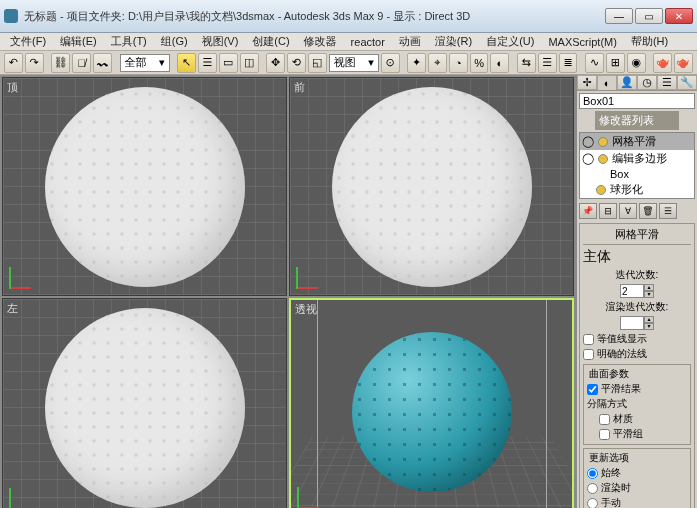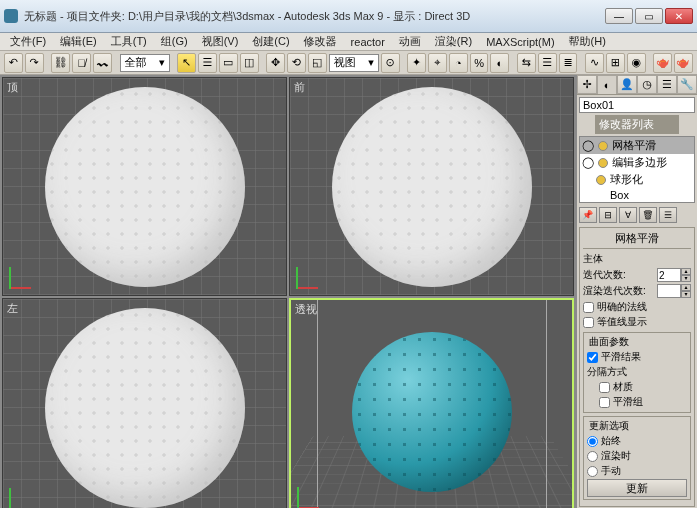--- a/index.html
+++ b/index.html
@@ -44,21 +44,21 @@
 .objname { margin:2px; border:1px solid #888; background:#fff; padding:1px 3px; font-size:11px;height:16px;display:flex;align-items:center;}
 .rollhdr { background:#989488; color:#fff; padding:2px 4px; font-size:11px; margin:0 18px;}
 .stack { margin:2px; border:1px solid #888; background:#fff; font-size:11px;}
 .stackrow { display:flex; align-items:center; padding:1px 2px; gap:4px;}
 .stackrow.sel { background:#b0b0b0;}
 .bulb{width:10px;height:10px;border-radius:50%;background:#e8c040;border:1px solid #888;}
 .stackbtns{display:flex;gap:2px;margin:2px;}
 .sbtn{width:18px;height:16px;border:1px solid #888;background:linear-gradient(#e8e4dc,#c8c4bc);font-size:9px;display:flex;align-items:center;justify-content:center;}
 .params{margin:2px;border:1px solid #989488;padding:3px;background:#d4d0c8;font-size:11px;}
 .params .phdr{text-align:center;border-bottom:1px solid #989488;padding-bottom:2px;margin-bottom:3px;}
-.prow{display:flex;align-items:center;justify-content:space-between;margin:2px 0;gap:2px;}
+.prow{display:flex;align-items:center;justify-content:space-between;margin:2px 0;gap:2px;flex-direction:column;}
 .prow label{font-size:10px;}
 .spin{display:flex;}
 .spin input{width:24px;height:14px;border:1px solid #888;font-size:10px;padding:0 1px;}
 .spinbtns{display:flex;flex-direction:column;}
 .spinbtns div{width:10px;height:7px;border:1px solid #888;background:#d0ccc4;font-size:6px;line-height:5px;text-align:center;}
 .chk{display:flex;align-items:center;gap:3px;font-size:10px;margin:1px 0;}
 .chk input{width:11px;height:11px;}
 .grpbox{border:1px solid #989488;margin:3px 0;padding:2px 3px;}
 .grpbox .gtitle{font-size:10px;margin-top:-9px;background:#d4d0c8;display:inline-block;padding:0 2px;}
 .rad{display:flex;align-items:center;gap:3px;font-size:10px;margin:1px 0;}
@@ -87,20 +87,21 @@
   <span>文件(F)</span>
   <span>编辑(E)</span>
   <span>工具(T)</span>
   <span>组(G)</span>
   <span>视图(V)</span>
   <span>创建(C)</span>
   <span>修改器</span>
   <span>reactor</span>
   <span>动画</span>
   <span>渲染(R)</span>
+  <span>自定义(U)</span>
   <span>MAXScript(M)</span>
   <span>帮助(H)</span>
 </div>
 
 <div class="toolbar">
   <div class="tbtn">↶</div>
   <div class="tbtn">↷</div>
   <div class="tsep"></div>
   <div class="tbtn">⛓</div>
   <div class="tbtn">⛓̸</div>
@@ -210,40 +211,40 @@
           <div class="bulb"></div>
           <span>网格平滑</span>
         </div>
       <div class="stackrow">
           <span>◯</span>
           <div class="bulb"></div>
           <span>编辑多边形</span>
         </div>
       <div class="stackrow">
           <span style="width:10px"></span>
+          <span style="width:10px"></span>
+          <span>Box</span>
+        </div>
+      <div class="stackrow">
+          <span style="width:10px"></span>
           <div class="bulb"></div>
           <span>球形化</span>
-        </div>
-      <div class="stackrow">
-          <span style="width:10px"></span>
-          <span style="width:10px"></span>
-          <span>Box</span>
         </div>
     </div>
     <div class="stackbtns">
       <div class="sbtn">📌</div>
       <div class="sbtn">⊟</div>
       <div class="sbtn">∀</div>
       <div class="sbtn">🗑</div>
       <div class="sbtn">☰</div>
     </div>
 
     <div class="params">
       <div class="phdr">网格平滑</div>
-      <div style="font-size:10px;">主体</div>
+      <div style="font-size:14px;">主体</div>
       <div class="prow">
         <label>迭代次数:</label>
         <div class="spin">
             <input value="2" style="">
             <div class="spinbtns">
               <div>▴</div>
               <div>▾</div>
             </div>
           </div>
       </div>
@@ -252,25 +253,25 @@
         <div class="spin">
             <input value="" style="">
             <div class="spinbtns">
               <div>▴</div>
               <div>▾</div>
             </div>
           </div>
       </div>
       <div class="chk">
           <input type="checkbox" style="">
-          <span>明确的法线</span>
+          <span>等值线显示</span>
         </div>
       <div class="chk">
           <input type="checkbox" style="">
-          <span>等值线显示</span>
+          <span>明确的法线</span>
         </div>
 
       <div class="grpbox">
         <span class="gtitle">曲面参数</span>
         <div class="chk">
             <input type="checkbox" checked="" style="">
             <span>平滑结果</span>
           </div>
         <div style="font-size:10px;">分隔方式</div>
         <div class="chk" style="padding-left:12px">

